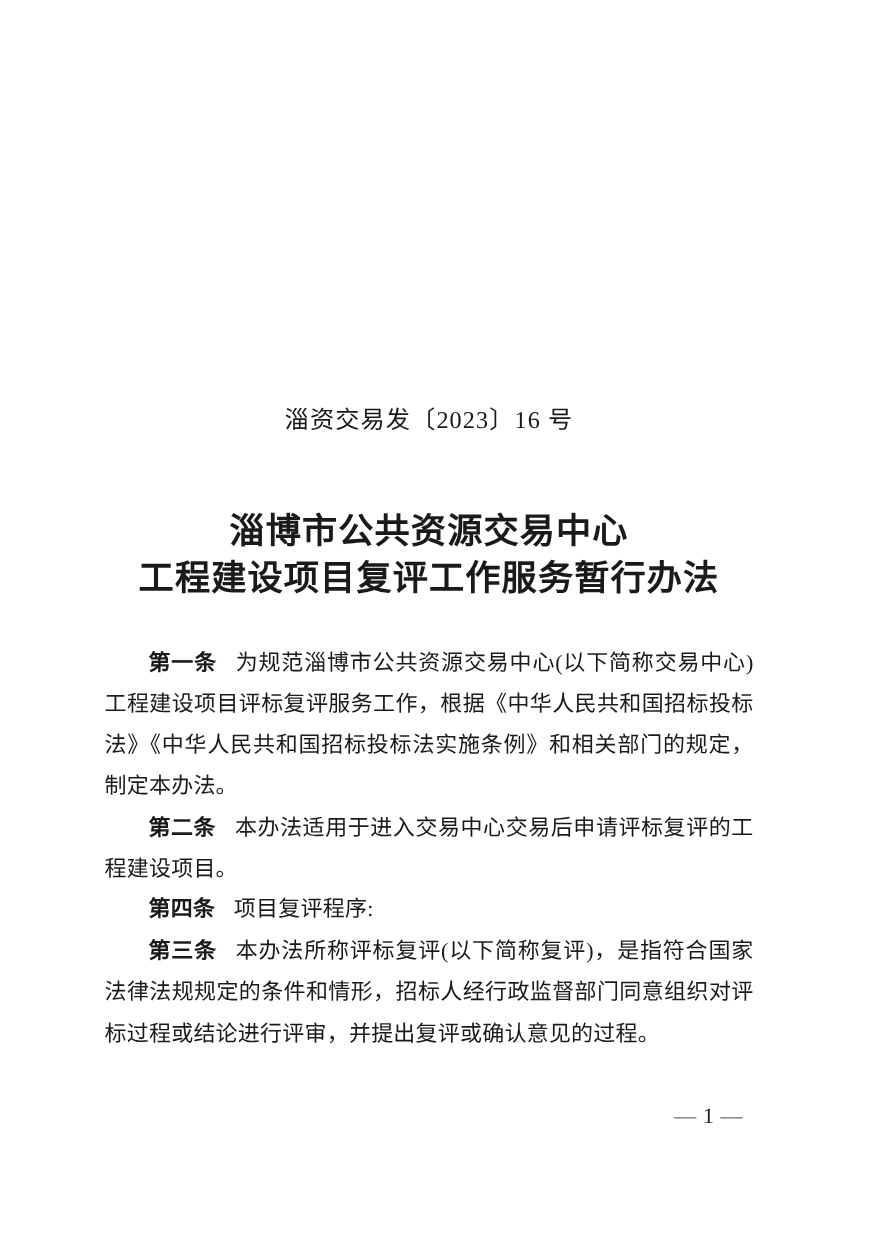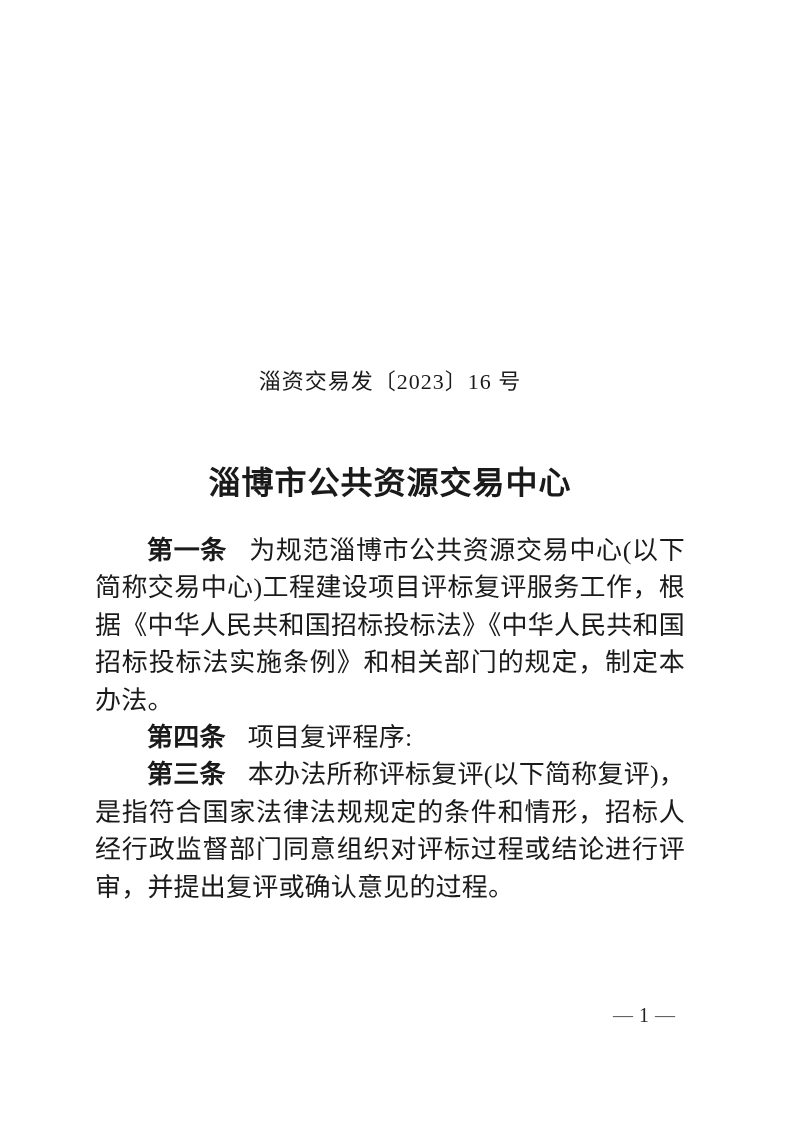--- a/index.html
+++ b/index.html
@@ -30,24 +30,24 @@
   }
   .doc-title {
     margin-top: 66px;
     text-align: center;
     font-size: 32px;
     line-height: 42px;
     font-weight: bold;
     letter-spacing: 1px;
   }
   .body-text {
-    margin-top: 28px;
+    margin-top: 39px;
     text-align: justify;
     text-justify: inter-ideograph;
-    font-size: 26px;
+    font-size: 20px;
     line-height: 37.4px;
     letter-spacing: 0.2px;
   }
   .para {
     margin: 0;
     text-indent: 2em;
   }
   .lead {
     font-weight: bold;
     margin-right: 0.85em;
@@ -72,25 +72,27 @@
 </head>
 <body>
 
 <div class="page">
   <div class="content">
 
     <div class="doc-number">淄资交易发〔2023〕16 号</div>
 
     <div class="doc-title">
       <div>淄博市公共资源交易中心</div>
+      <div>工程建设项目复评工作服务暂行办法</div>
     </div>
 
     <div class="body-text">
       <p class="para"><span class="lead">第一条</span><span>为规范淄博市公共资源交易中心(以下简称交易中心)工程建设项目评标复评服务工作，根据《中华人民共和国招标投标法》《中华人民共和国招标投标法实施条例》和相关部门的规定，制定本办法。</span></p>
 
+      <p class="para"><span class="lead">第二条</span><span>本办法适用于进入交易中心交易后申请评标复评的工程建设项目。</span></p>
 
       <p class="para"><span class="lead">第四条</span><span>项目复评程序:</span></p>
 
       <p class="para"><span class="lead">第三条</span><span>本办法所称评标复评(以下简称复评)，是指符合国家法律法规规定的条件和情形，招标人经行政监督部门同意组织对评标过程或结论进行评审，并提出复评或确认意见的过程。</span></p>
     </div>
 
   </div>
 
   <div class="page-footer"><span class="dash">—</span><span class="num">1</span><span class="dash">—</span></div>
 </div>

